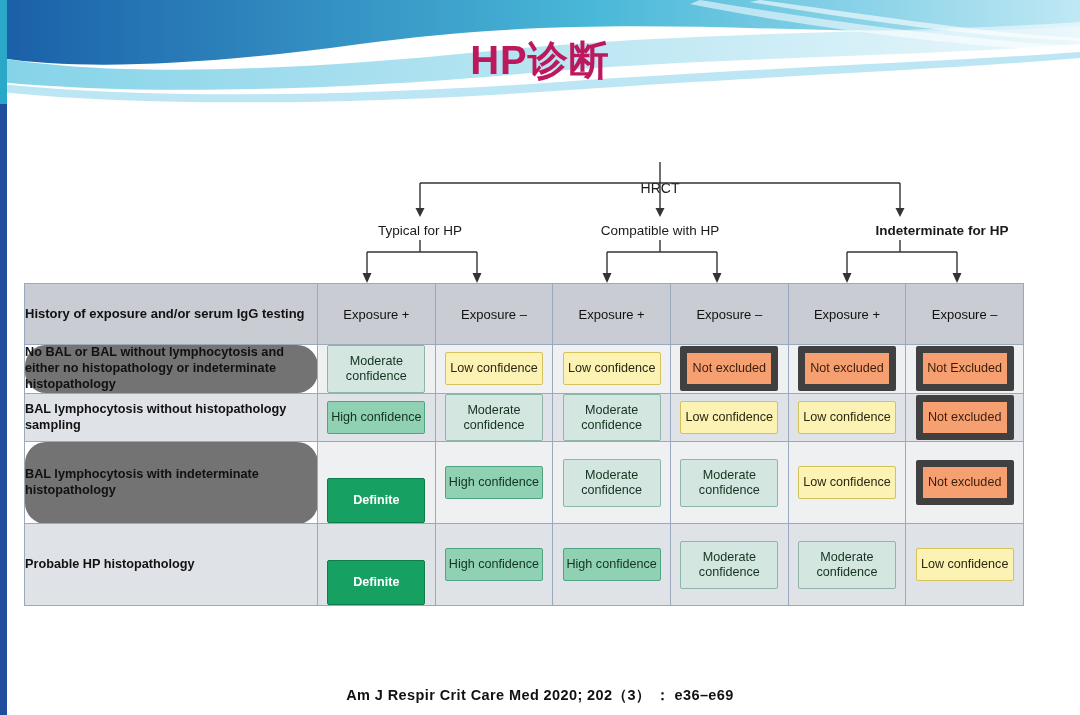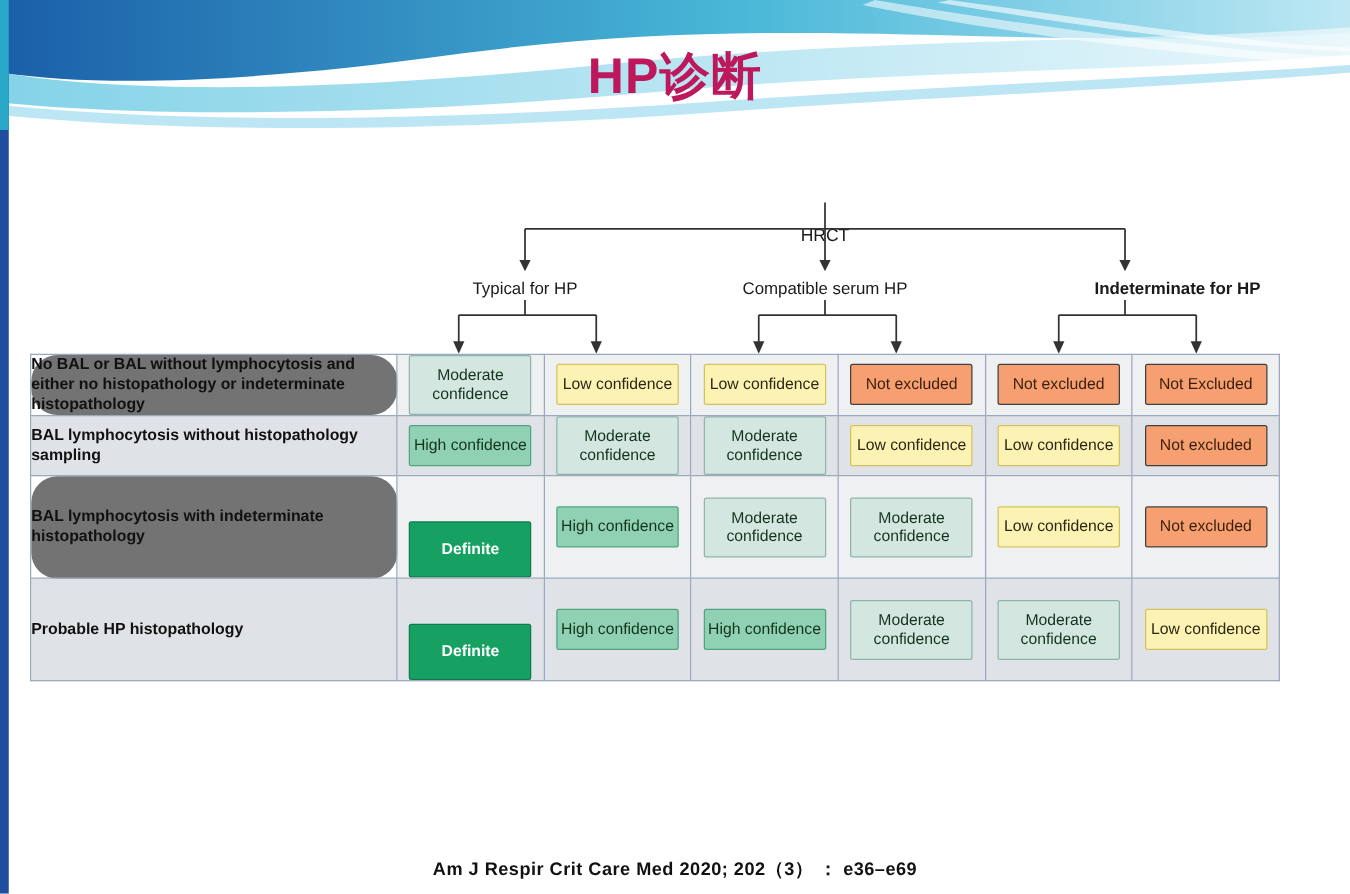--- a/index.html
+++ b/index.html
@@ -119,21 +119,21 @@
     font-size: 12.6px;
     line-height: 1.18;
     border-radius: 2px;
     box-sizing: border-box;
   }
   
   .c-definite   { background: #16a163; border: 1px solid #0d7d4b; color: #ffffff; font-weight: 600; padding-top:14px; padding-bottom:14px;margin-top:36px;}
   .c-high       { background: #8fd1b2; border: 1px solid #4fa583; color: #13331f; }
   .c-moderate   { background: #d3e6e0; border: 1px solid #8fb5ab; color: #13331f; }
   .c-low        { background: #fbf2b4; border: 1px solid #d4c35c; color: #2b2710; }
-  .c-notexcl    { background: #f6a071; border: 1px solid #404040; color: #3a1d09; }
+  .c-notexcl    { background: #f6a071; border: 7px solid #404040; color: #3a1d09; }
 
   
   #citation {
     position: absolute;
     left: 0; top: 686px;
     width: 1080px;
     text-align: center;
     font-size: 14.5px;
     font-weight: bold;
     color: #111;
@@ -202,26 +202,35 @@
       <polygon points="900,97 895.5,88 904.5,88"></polygon>
       <polygon points="367,163 362.5,153 371.5,153"></polygon>
       <polygon points="477,163 472.5,153 481.5,153"></polygon>
       <polygon points="607,163 602.5,153 611.5,153"></polygon>
       <polygon points="717,163 712.5,153 721.5,153"></polygon>
       <polygon points="847,163 842.5,153 851.5,153"></polygon>
       <polygon points="957,163 952.5,153 961.5,153"></polygon>
     </g>
   </svg>
   <div class="flow-label" id="branch1-label">Typical for HP</div>
-  <div class="flow-label" id="branch2-label">Compatible serum HP</div>
+  <div class="flow-label" id="branch2-label">Compatible with HP</div>
   <div class="flow-label" id="branch3-label">Indeterminate for HP</div>
 </div>
 
 <table id="matrix">
   <tbody>
+      <tr class="hdr-row">
+    <td class="rowhead">History of exposure and/or serum IgG testing</td>
+    <td class="expo">Exposure +</td>
+    <td class="expo">Exposure –</td>
+    <td class="expo">Exposure +</td>
+    <td class="expo">Exposure –</td>
+    <td class="expo">Exposure +</td>
+    <td class="expo">Exposure –</td>
+  </tr>
 
   <tr class="band-a">
     <td class="rowhead">No BAL or BAL without lymphocytosis and either no histopathology or indeterminate histopathology</td>
     <td class="cellwrap">
           <span class="cell c-moderate">Moderate confidence</span>
         </td>
     <td class="cellwrap">
           <span class="cell c-low">Low confidence</span>
         </td>
     <td class="cellwrap">

